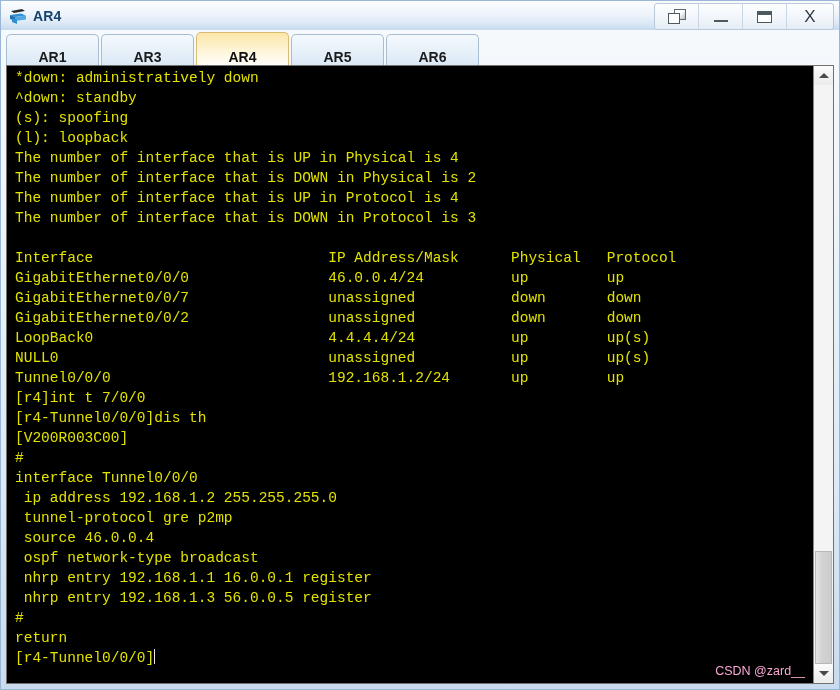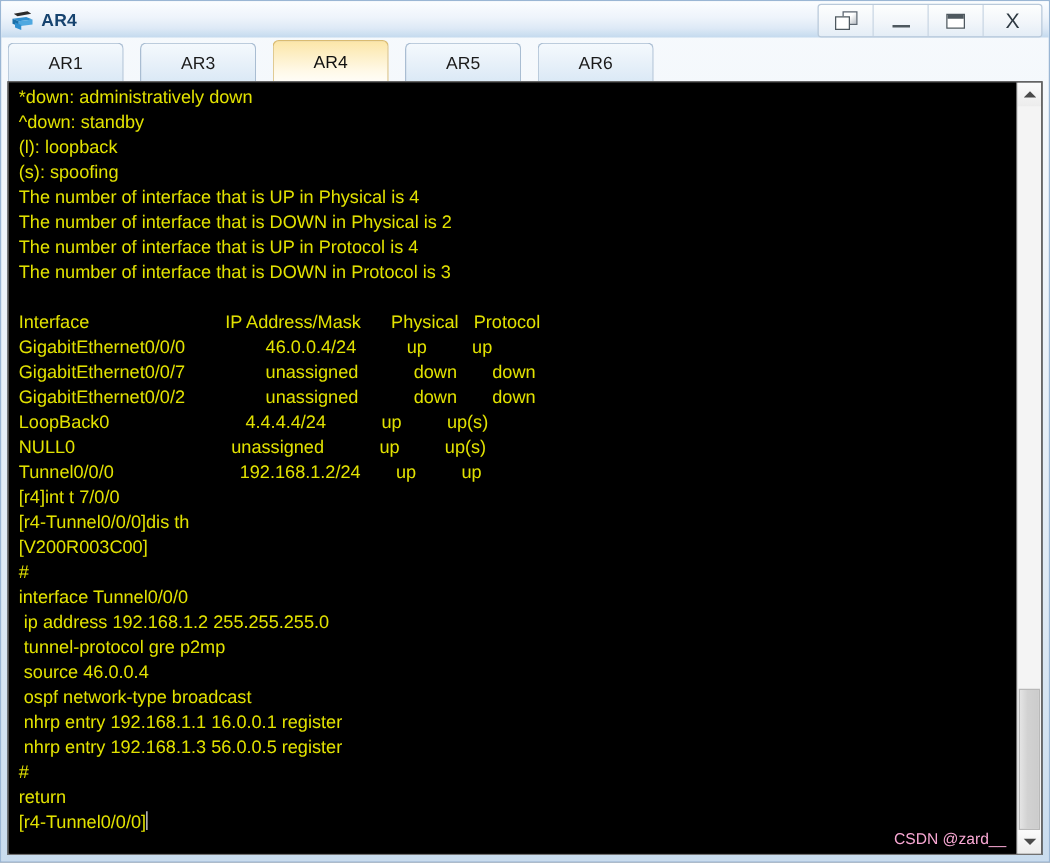--- a/index.html
+++ b/index.html
@@ -119,31 +119,32 @@
     height: 35px;
     display: flex;
     align-items: flex-end;
     padding-left: 5px;
     box-sizing: border-box;
     background: transparent;
   }
   .tab {
     width: 93px;
     height: 31px;
-    margin-right: 13px;
+    margin-right: 2px;
     border: 1px solid #a9bdd2;
     border-bottom: none;
     border-radius: 5px 5px 0 0;
     background: linear-gradient(to bottom, #f4f9fd 0%, #e8f1f9 50%, #dbe9f6 100%);
     display: flex;
-    align-items: center;
+    align-items: flex-end;
     justify-content: center;
     font-size: 14px;
     color: #1b1b1b;
     box-sizing: border-box;
+    font-weight: bold;
   }
   .tab.active {
     background: linear-gradient(to bottom, #fce6a8 0%, #fdefc6 35%, #fff9e8 75%, #fffdf7 100%);
     border-color: #d9bb72;
     height: 33px;
     color: #101010;
   }
 
   
   .term-frame {
@@ -159,21 +160,21 @@
   }
   .term {
     flex: 1 1 auto;
     background: #000000;
     position: relative;
     overflow: hidden;
     padding: 2px 0 0 8px;
     box-sizing: border-box;
   }
   .term-line {
-    font-family: Liberation Sans, sans-serif;
+    font-family: Liberation Mono, monospace;
     font-size: 14.5px;
     line-height: 20px;
     height: 20px;
     color: #e2e200;
     white-space: pre;
     letter-spacing: 0px;
   }
   .caret {
     display: inline-block;
     width: 1px;
@@ -286,22 +287,22 @@
     <div class="tab">
         <span>AR6</span>
       </div>
   </div>
 
   <div class="term-frame">
     <div class="term" id="terminal">
 
       <div class="term-line">*down: administratively down</div>
         <div class="term-line">^down: standby</div>
+        <div class="term-line">(s): spoofing</div>
         <div class="term-line">(l): loopback</div>
-        <div class="term-line">(s): spoofing</div>
         <div class="term-line">The number of interface that is UP in Physical is 4</div>
         <div class="term-line">The number of interface that is DOWN in Physical is 2</div>
         <div class="term-line">The number of interface that is UP in Protocol is 4</div>
         <div class="term-line">The number of interface that is DOWN in Protocol is 3</div>
         <div class="term-line">&nbsp;</div>
         <div class="term-line">Interface                           IP Address/Mask      Physical   Protocol</div>
         <div class="term-line">GigabitEthernet0/0/0                46.0.0.4/24          up         up</div>
         <div class="term-line">GigabitEthernet0/0/7                unassigned           down       down</div>
         <div class="term-line">GigabitEthernet0/0/2                unassigned           down       down</div>
         <div class="term-line">LoopBack0                           4.4.4.4/24           up         up(s)</div>

